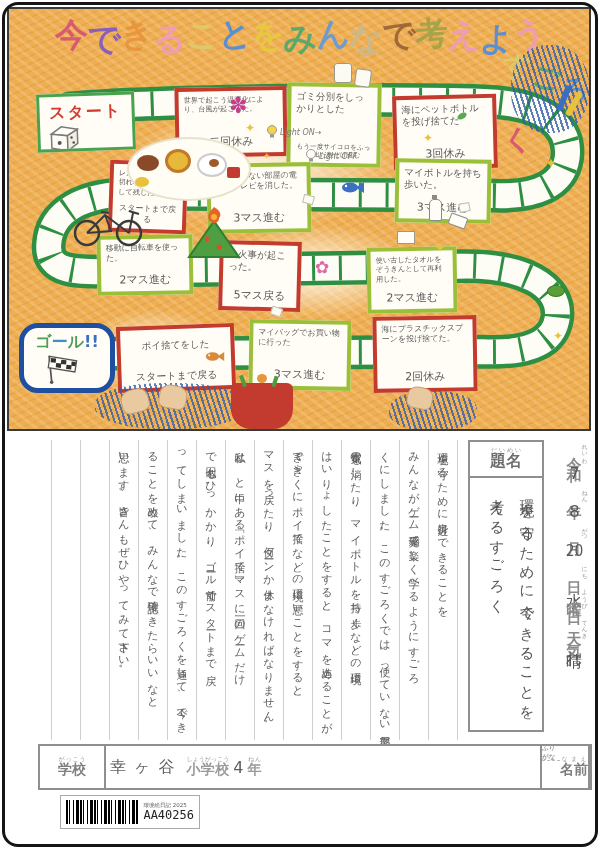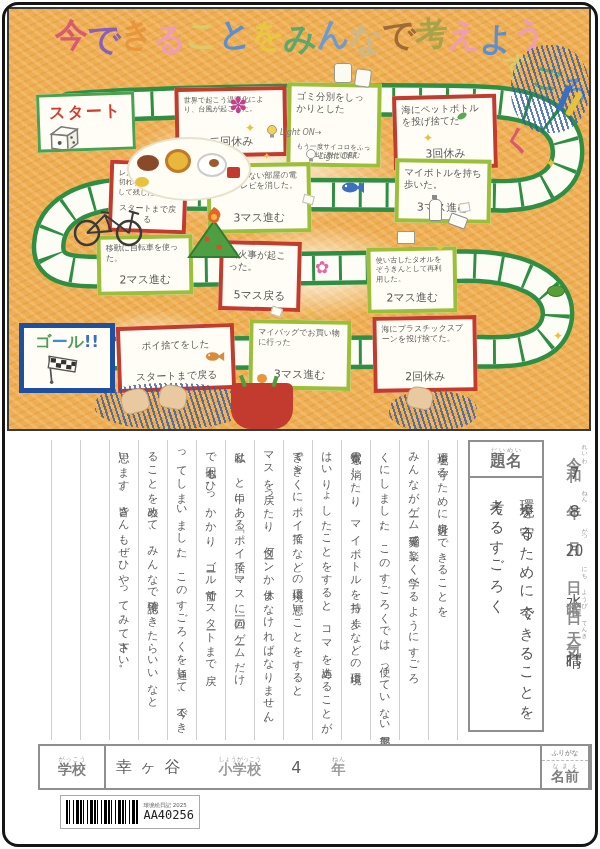--- a/index.html
+++ b/index.html
@@ -25,21 +25,21 @@
   .subtitle{position:absolute;left:494px;top:38px;}
   .subtitle .ch{display:inline-block;font-size:28px;font-weight:bold;}
   .subtitle .ch:nth-child(1){transform:translateY(0);}
   .subtitle .ch:nth-child(2){transform:translateY(12px) rotate(8deg);}
   .subtitle .ch:nth-child(3){transform:translateY(24px);}
   .subtitle .ch:nth-child(4){transform:translateY(36px) rotate(-8deg);}
 
   .card{position:absolute;background:#fffdf6;border:4px solid #c33b2c;box-sizing:border-box;
         padding:4px 5px;color:#5a5a5a;display:flex;flex-direction:column;justify-content:space-between;overflow:hidden;}
   .card.green{border-color:#9cbf3a;}
-  .card.blue{border-color:#1f4fa0;border-width:5px;}
+  .card.blue{border-color:#1f4fa0;border-width:5px;border-radius:19px;}
   .card.startc{border-color:#4aa24e;border-width:3px;}
   .card .body{font-size:8px;line-height:1.3;}
   .card .action{display:block;text-align:center;font-size:11px;margin-top:1px;}
   .big-body .body{font-size:9.5px;}
   .small-body .body{font-size:7.2px;}
   .tiny-action .action{font-size:6.6px;line-height:1.25;}
   .start-label{color:#d23b2e;font-weight:bold;font-size:16px;letter-spacing:2px;text-align:center;margin-top:2px;}
   .goal-chars{text-align:center;font-weight:bold;font-size:16px;}
   .goal-chars .ch{display:inline-block;}
   .dice{position:absolute;left:6px;bottom:-4px;}
@@ -83,27 +83,27 @@
   .essay{position:absolute;left:52px;top:440px;width:406px;height:300px;writing-mode:vertical-rl;
          border-right:1px solid #cfcfcf;box-sizing:border-box;}
   .essay .col{width:29px;height:100%;border-left:1px solid #cfcfcf;box-sizing:border-box;
               font-size:11px;letter-spacing:1px;line-height:29px;color:#5c5c5c;padding-top:4px;}
 
   .school-table{position:absolute;left:38px;top:744px;width:554px;height:46px;box-sizing:border-box;
                 border:2px solid #8f8f8f;background:#fff;display:flex;}
   .school-table rt{font-size:6px;color:#9a9a9a;font-weight:normal;}
   .cell-label{width:66px;border-right:2px solid #8f8f8f;display:flex;align-items:center;justify-content:center;
               font-weight:bold;color:#7f7f7f;font-size:14px;box-sizing:border-box;}
-  .cell-school{flex:1;display:flex;align-items:center;gap:30px;padding:0 10px;}
+  .cell-school{flex:1;display:flex;align-items:center;gap:4px;padding:0 4px;}
   .school-name{font-size:16px;color:#5f5f5f;letter-spacing:8px;}
   .school-type{font-weight:bold;color:#9a9a9a;font-size:14px;}
   .grade{font-size:16px;color:#5f5f5f;}
   .grade-unit{font-weight:bold;color:#9a9a9a;font-size:14px;}
   .cell-namelabel{width:50px;border-left:2px solid #8f8f8f;border-right:2px solid #8f8f8f;box-sizing:border-box;
-                  display:flex;flex-direction:column;}
+                  display:flex;flex-direction:row;}
   .furi-label{height:14px;font-size:6.5px;color:#9a9a9a;display:flex;align-items:center;justify-content:center;
               border-bottom:1px dashed #bbb;font-weight:bold;}
   .name-label{flex:1;display:flex;align-items:center;justify-content:center;font-weight:bold;color:#7f7f7f;font-size:14px;}
   .cell-name{width:192px;display:flex;flex-direction:column;}
   .furi-value{height:14px;border-bottom:1px dashed #bbb;font-size:8px;color:#8a8a8a;letter-spacing:5px;
               display:flex;align-items:flex-end;padding:0 0 1px 10px;box-sizing:border-box;}
   .name-value{flex:1;display:flex;align-items:center;padding-left:10px;font-size:17px;color:#555;letter-spacing:10px;}
 
   .note{position:absolute;right:34px;top:794px;font-size:8px;color:#9a9a9a;}
   .barcode-box{position:absolute;left:60px;top:795px;width:140px;height:34px;box-sizing:border-box;border:1px solid #aaa;

